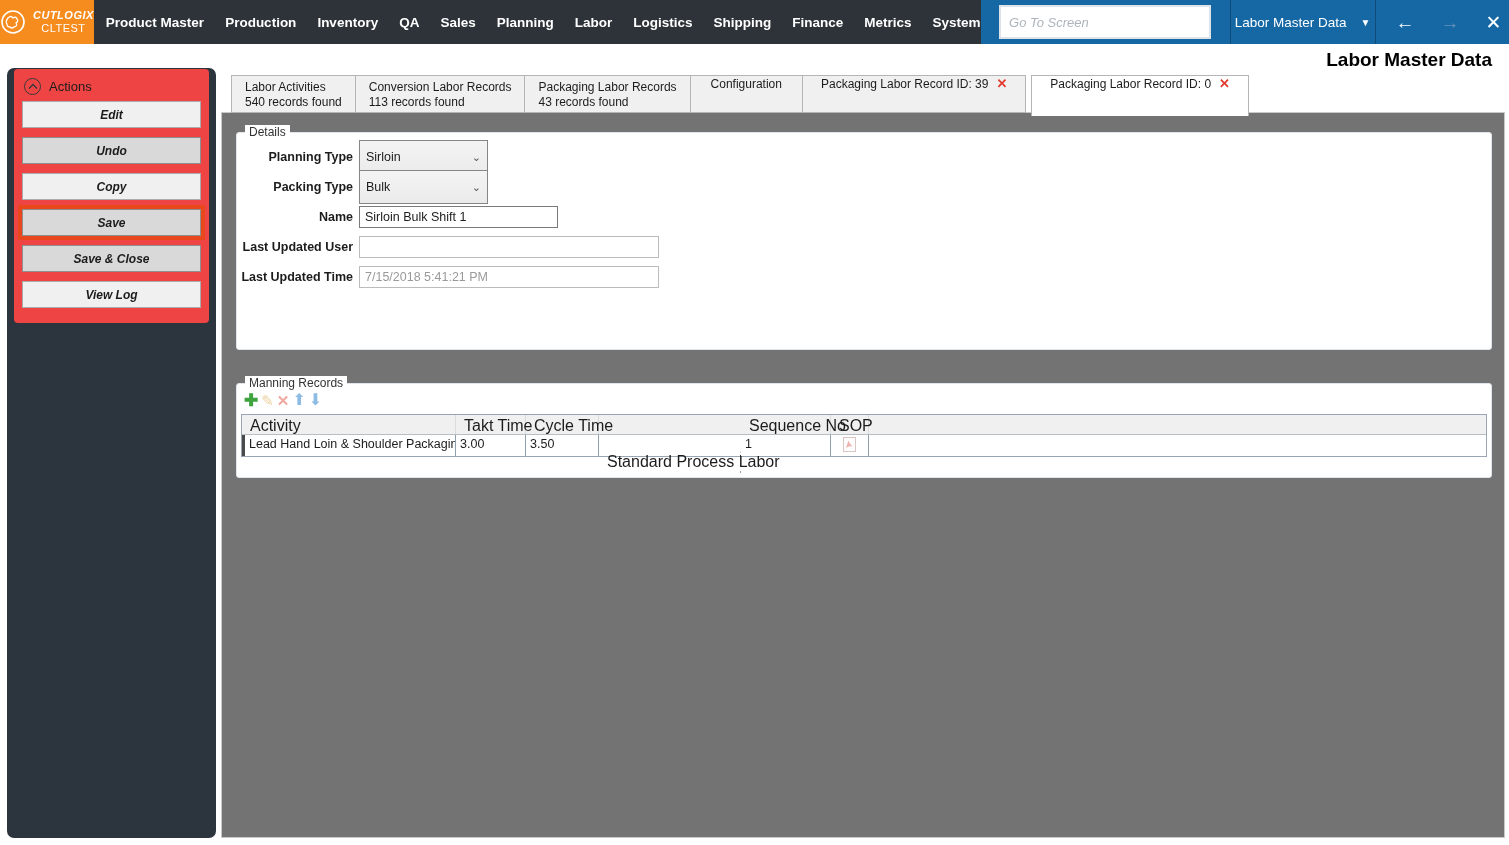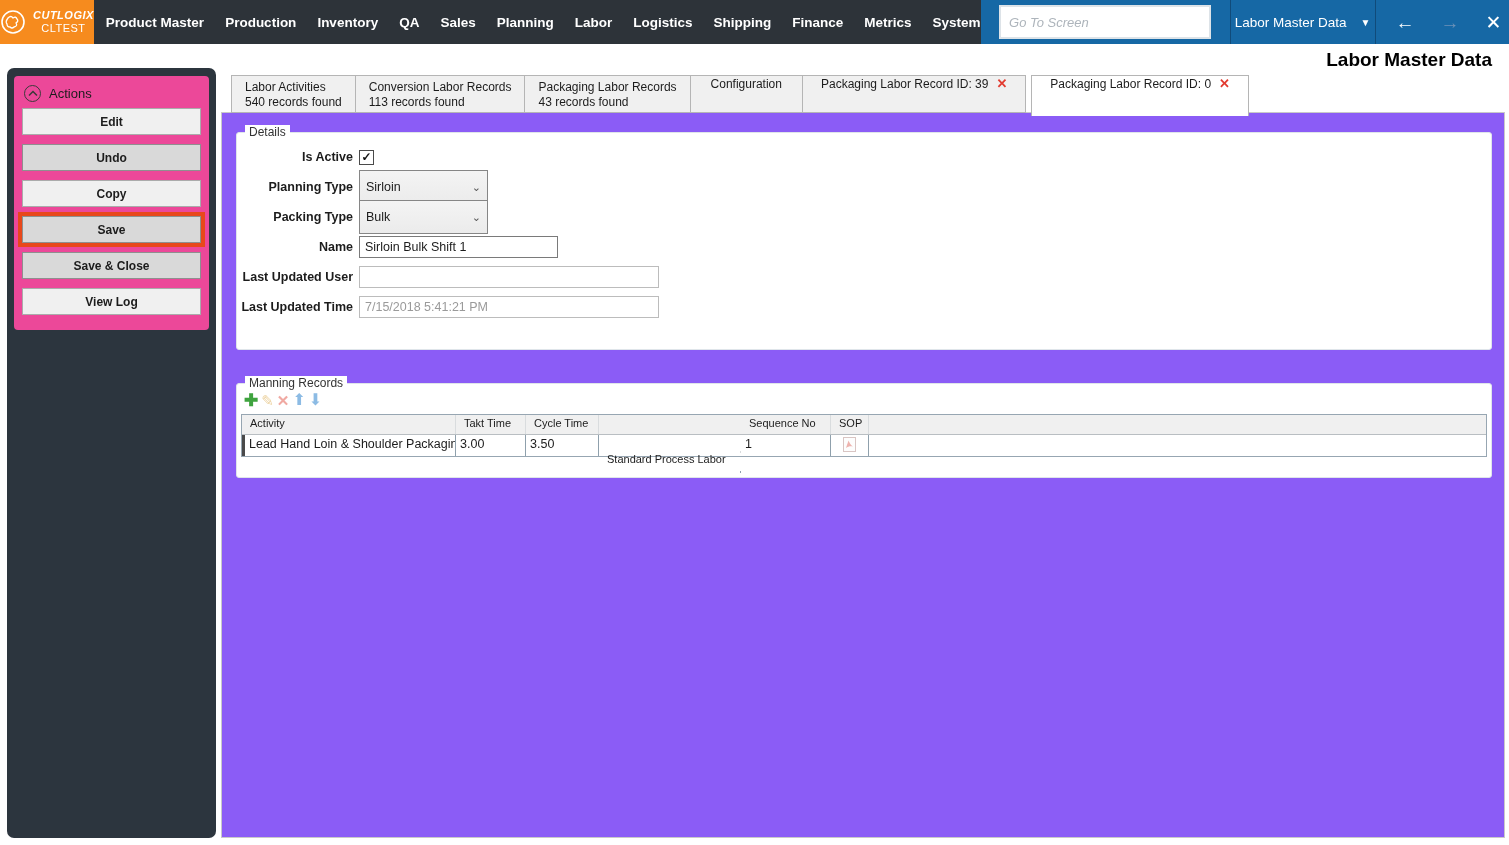--- a/index.html
+++ b/index.html
@@ -31,35 +31,35 @@
   .sec-arrows { width:147px; gap:26px; }
   .nav-ic { font-size:19px; color:#fff; line-height:1; }
   .nav-ic.disabled { color:#6e93b8; }
 
   
   .page-title { position:absolute; top:49px; right:17px; font-size:19px; font-weight:bold; color:#000; }
 
   
   .sidebar { position:absolute; left:7px; top:68px; width:209px; height:770px;
     background:#2c353e; border-radius:7px; }
-  .actions-panel { position:absolute; left:7px; top:8px; width:195px; height:254px;
-    background:#ec4899; border-radius:4px; padding:7px 8px; }
+  .actions-panel { position:absolute; left:7px; top:1px; width:195px; height:254px;
+    background:#ef4444; border-radius:4px; padding:7px 8px; }
   .actions-header { display:flex; align-items:center; gap:8px; padding:2px 2px 6px 2px; }
   .collapse-circle { width:17px; height:17px; border:1.4px solid #3a3a3a; border-radius:50%;
     display:flex; align-items:center; justify-content:center; }
   .actions-title { font-size:13px; color:#1c1c1c; }
   .act-btn { display:block; width:100%; height:27px; margin-bottom:9px;
     font-family:"Liberation Sans", sans-serif; font-size:12px; font-weight:bold; color:#1c1c1c;
-    background:#f0f0f0; border:1px solid #ababab; cursor:pointer; }
+    background:#f0f0f0; border:1px solid #ababab; cursor:pointer;font-style:italic; }
   .act-btn.dark { background:#d9d9d9; border-color:#8f8f8f; }
   .act-btn.highlight { box-shadow:0 0 0 4px #e8481b; position:relative; }
 
   
   .content { position:absolute; left:221px; top:112px; width:1284px; height:726px;
-    background:#8b5cf6; border:1px solid #c9c9c9;text-decoration:underline; }
+    background:#737373; border:1px solid #c9c9c9;text-decoration:underline; }
 
   
   .tabs { position:absolute; left:231px; top:75px; display:flex; align-items:flex-start; z-index:3; }
   .tab { background:#f0f0f0; border:1px solid #b5b5b5; border-left-width:0;
     height:38px; padding:3px 13px 0 13px; cursor:pointer; }
   .tab:first-child { border-left-width:1px; }
   .tab .t1 { font-size:12px; color:#1c1c1c; line-height:16px; white-space:nowrap; }
   .tab .t2 { font-size:12px; color:#1c1c1c; line-height:15px; white-space:nowrap; }
   .tab.single { display:flex; padding-top:0; gap:8px; }
   .tab.active { background:#fff; border:1px solid #b5b5b5; border-bottom:none;
@@ -94,21 +94,21 @@
 
   
   .mr-toolbar { display:flex; align-items:center; gap:3px; padding:6px 0 0 7px; height:26px; }
   .tool-ic { font-size:15px; line-height:1; cursor:pointer; }
   .ic-add { color:#3fa33f; font-weight:bold; font-size:17px; }
   .ic-edit { color:#ecd2a0; }
   .ic-del { color:#f0a9a2; font-weight:bold; }
   .ic-up, .ic-down { color:#8cbbe4; font-size:16px; }
   .mr-table { margin:4px 4px 0 4px; border:1px solid #97a6b2; }
   .mr-head { display:flex; background:#f0f0f0; border-bottom:1px solid #b9bec2; height:20px; }
-  .mr-head .hc { font-size:11px; color:#1c1c1c; padding:2px 0 0 8px;
+  .mr-head .hc { font-size:16px; color:#1c1c1c; padding:2px 0 0 8px;
     border-right:1px solid #d9dcde; white-space:nowrap; }
   .mr-row { display:flex; height:21px; background:#fff; }
   .row-marker { width:3px; background:#4a4a4a; }
   .mr-row .dc { font-size:12.5px; color:#1c1c1c; padding:2px 0 0 4px;
     border-right:1px solid #8fa0ac; background:#fff; white-space:nowrap; overflow:hidden; }
   .c-activity { width:214px; } .c-takt { width:70px; } .c-cycle { width:73px; }
   .c-spl { width:142px;margin-top:36px; } .c-seq { width:90px; } .c-sop { width:38px; }
   .c-fill { flex:1; border-right:none !important; }
   .dc.c-sop { display:flex; align-items:center; justify-content:center; padding:0; }
 </style>
@@ -204,28 +204,20 @@
     <div class="t1">Packaging Labor Record ID: 0</div>
     <span class="tab-close">✕</span>
   </div>
 </div>
 
 <div class="content">
 
   <div class="groupbox gb-details">
     <span class="gb-legend">Details</span>
 
-    <div class="frow">
-      <span class="flabel">Is Active</span>
-      <span class="fctrl">
-        <span class="checkbox" data-checked="true">
-          <span class="check">✓</span>
-        </span>
-      </span>
-    </div>
 
     <div class="frow">
       <span class="flabel">Planning Type</span>
       <span class="fctrl">
         <span class="combo">
           <span>Sirloin</span>
           <span class="combo-chev">⌄</span>
         </span>
       </span>
     </div>

